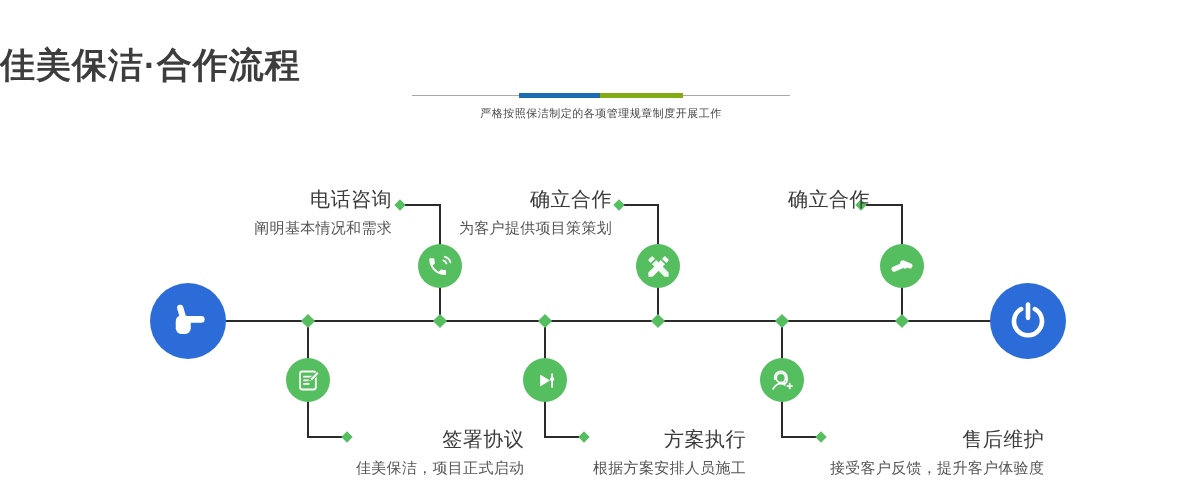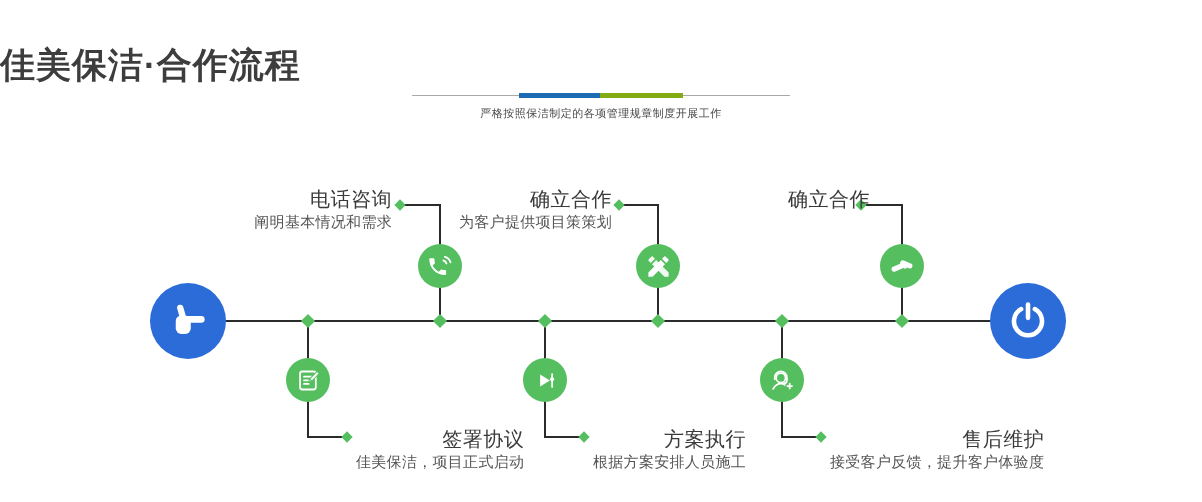--- a/index.html
+++ b/index.html
@@ -42,21 +42,21 @@
   .gnode{position:absolute;width:44px;height:44px;border-radius:50%;background:var(--step-green);
     display:flex;align-items:center;justify-content:center;}
   .bnode{position:absolute;width:76px;height:76px;border-radius:50%;background:var(--node-blue);
     display:flex;align-items:center;justify-content:center;}
 
   
   .lbl{position:absolute;white-space:nowrap;}
   .lbl.top{text-align:right;}
   .lbl.bottom{text-align:right;}
   .lbl .t{font-size:20px;color:var(--step-title-color);letter-spacing:0.5px;}
-  .lbl .d{font-size:15px;color:var(--step-desc-color);letter-spacing:0.3px;}
+  .lbl .d{font-size:15px;color:var(--step-desc-color);margin-top:6px;letter-spacing:0.3px;}
 </style>
 </head>
 <body>
 
 <div class="stage">
 
   <h1 class="page-title">佳美保洁·合作流程</h1>
   <div class="divider">
     <div class="base"></div>
     <div class="segs">

